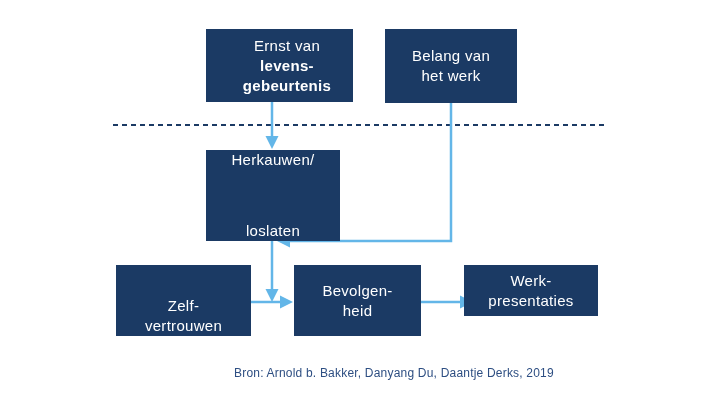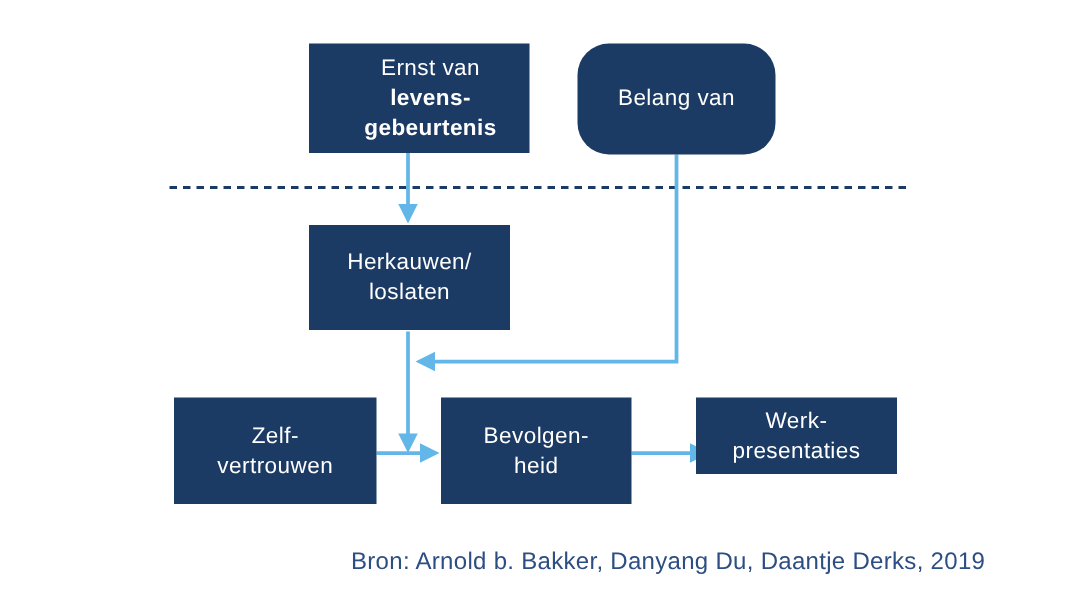--- a/index.html
+++ b/index.html
@@ -28,23 +28,23 @@
     align-items: center;
     justify-content: center;
     text-align: center;
     font-size: 15px;
     line-height: 20px;
     letter-spacing: 0.3px;
   }
   .node span { display: block; }
   .node .bold { font-weight: 700; }
   #box-ernst      { left: 206px; top: 29px;  width: 132px; height: 73px; padding-left: 15px; }
-  #box-belang     { left: 385px; top: 29px;  width: 132px; height: 74px; border-radius: 21px; }
-  #box-herkauwen  { left: 206px; top: 150px; width: 134px; height: 70px; }
-  #box-zelf       { left: 116px; top: 265px; width: 135px; height: 71px; }
+  #box-belang     { left: 385px; top: 29px;  width: 132px; height: 74px; }
+  #box-herkauwen  { left: 206px; top: 150px; width: 134px; height: 91px; justify-content: space-between; }
+  #box-zelf       { left: 116px; top: 265px; width: 135px; height: 71px; justify-content: flex-end; }
   #box-bevolgen   { left: 294px; top: 265px; width: 127px; height: 71px; justify-content: center; }
   #box-werk       { left: 464px; top: 265px; width: 134px; height: 51px; }
   .arrow-line {
     stroke: var(--arrow, #63b6e8);
     stroke-width: 2.5;
     fill: none;
   }
   .arrow-head {
     fill: var(--arrow, #63b6e8);
     stroke: none;
@@ -52,21 +52,21 @@
   .dash-line {
     stroke: var(--dashed-line, #1b3a64);
     stroke-width: 2;
     stroke-dasharray: 5 4;
     fill: none;
   }
   .source {
     position: absolute;
     left: 234px;
     top: 366px;
-    font-size: 16px;
+    font-size: 12px;
     letter-spacing: 0.2px;
     color: var(--source-text, #2d4e82);
     white-space: nowrap;
   }
 </style>
 </head>
 <body>
 
 <div class="stage">
 
@@ -101,20 +101,21 @@
   </svg>
 
   <div class="node" id="box-ernst">
     <span>Ernst van</span>
     <span class="bold">levens-</span>
     <span class="bold">gebeurtenis</span>
   </div>
 
   <div class="node" id="box-belang">
     <span>Belang van</span>
+    <span>het werk</span>
   </div>
 
   <div class="node" id="box-herkauwen">
     <span>Herkauwen/</span>
     <span>loslaten</span>
   </div>
 
   <div class="node" id="box-zelf">
     <span>Zelf-</span>
     <span>vertrouwen</span>

